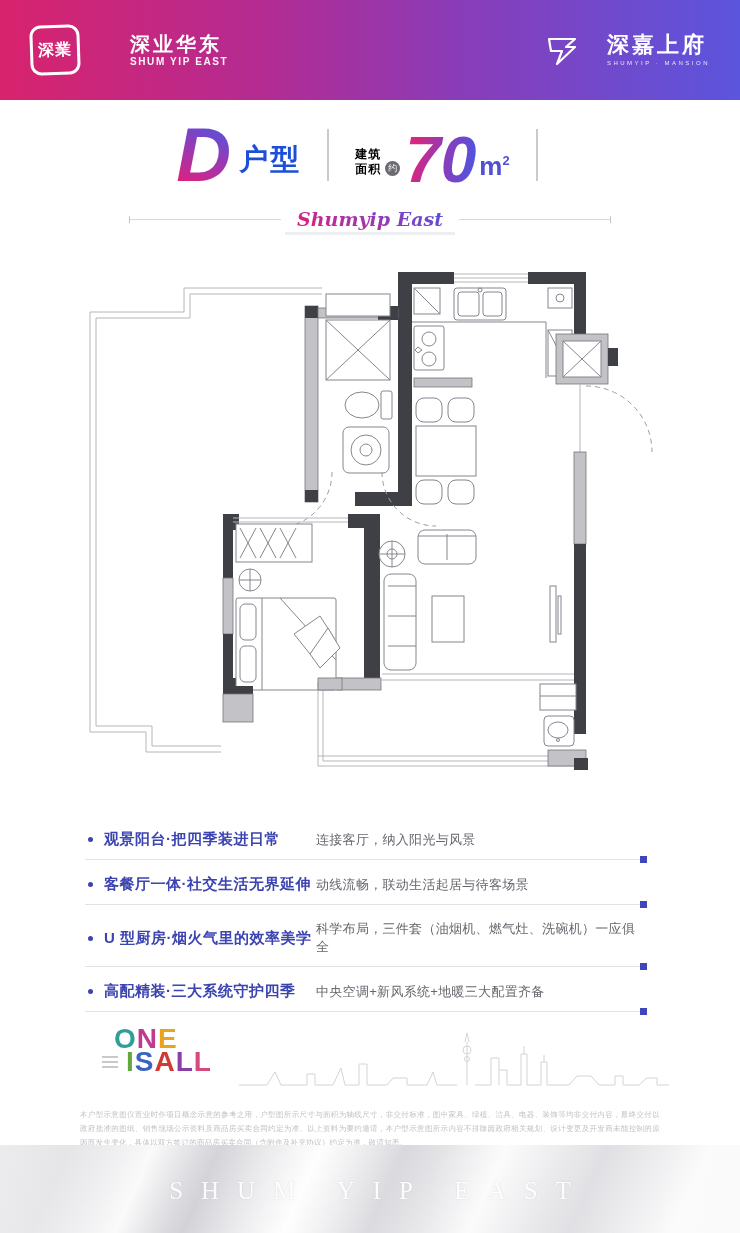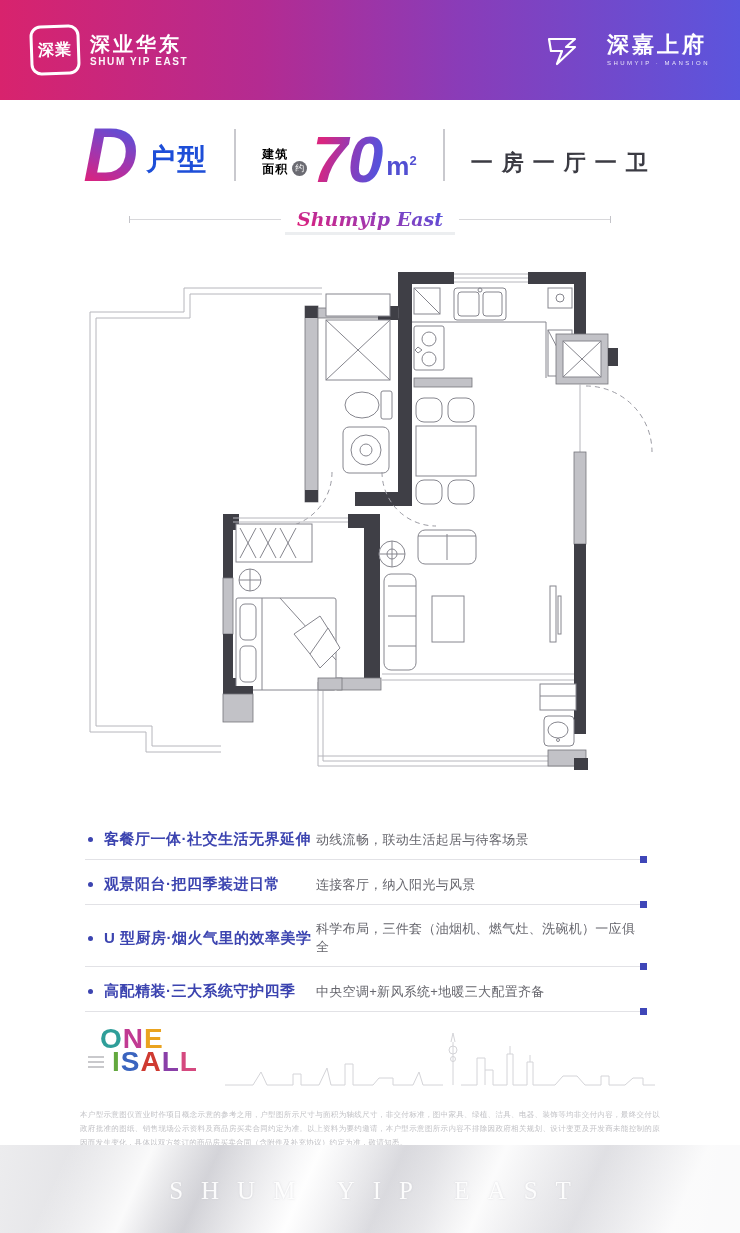--- a/index.html
+++ b/index.html
@@ -6,21 +6,21 @@
   body{font-family:"Liberation Sans", sans-serif;}
   .page{position:relative;width:740px;height:1233px;background:#fff;overflow:hidden;}
 
   
   .header{position:absolute;top:0;left:0;width:740px;height:100px;
     background:linear-gradient(90deg,#d8236d 0%,#b42b91 35%,#8a3cb8 62%,#5b55dd 100%);
     display:flex;align-items:center;justify-content:space-between;padding:0 30px;box-sizing:border-box;color:#fff;}
   .dev{display:flex;align-items:center;gap:10px;}
   .dev-badge{width:44px;height:44px;border:3px solid #fff;border-radius:11px;display:flex;align-items:center;justify-content:center;
     font-size:16px;font-weight:bold;letter-spacing:1px;transform:rotate(-2deg);}
-  .dev-names{display:flex;flex-direction:column;line-height:1.15;}
+  .dev-names{display:flex;flex-direction:column;line-height:1.15;margin-left:40px;}
   .dev-cn{font-size:20px;font-weight:bold;letter-spacing:3px;}
   .dev-en{font-size:10px;letter-spacing:1.6px;font-weight:bold;opacity:.95;}
   .proj{display:flex;align-items:center;gap:26px;}
   .proj-names{display:flex;flex-direction:column;line-height:1.1;}
   .proj-cn{font-size:22px;font-weight:bold;letter-spacing:3px;}
   .proj-tag{font-size:6px;letter-spacing:2.5px;opacity:.85;margin-top:3px;text-align:center;}
 
   
   .title-row{position:absolute;top:124px;left:0;width:740px;display:flex;justify-content:center;align-items:flex-end;}
   .grad-text{background:linear-gradient(205deg,#5552dc 8%,#a335ad 55%,#e02079 96%);
@@ -59,21 +59,21 @@
   .features{position:absolute;top:830px;left:85px;width:562px;}
   .feature{margin-bottom:15px;}
   .feature-line{display:flex;align-items:center;}
   .dot{width:5px;height:5px;border-radius:50%;background:#3c44b0;margin:0 11px 0 3px;flex:none;}
   .f-title{width:212px;flex:none;font-size:15px;font-weight:bold;color:#3c44b0;letter-spacing:.5px;}
   .f-desc{font-size:13px;color:#66666d;letter-spacing:.3px;}
   .f-divider{border-top:1px solid #e2e2e6;margin-top:10px;position:relative;}
   .f-sq{position:absolute;right:0;top:-4px;width:7px;height:7px;background:#3f46b8;}
 
   
-  .brand{position:absolute;top:1022px;left:85px;width:570px;height:76px;}
+  .brand{position:absolute;top:1022px;left:99px;width:570px;height:76px;}
   .oneisall{position:absolute;left:0;top:4px;width:120px;font-weight:bold;}
   .oi-line1{margin-left:15px;font-size:28px;letter-spacing:1px;line-height:.9;font-weight:bold;}
   .oi-line2{display:flex;align-items:flex-end;margin-top:-2px;}
   .oi-bars{display:flex;flex-direction:column;gap:3px;width:22px;margin:0 2px 6px 3px;}
   .oi-bars i{display:block;width:16px;height:2px;background:#c9c9cc;}
   .oi-word{font-size:28px;letter-spacing:1px;line-height:.9;font-weight:bold;}
   .skyline{position:absolute;right:0;bottom:8px;}
 
   
   .disclaimer{position:absolute;top:1100px;left:80px;width:580px;font-size:7.5px;line-height:1.9;
@@ -121,21 +121,20 @@
     <span class="area">
       <span class="area-label">
         <span>建筑</span>
         <span>面积</span>
       </span>
       <span class="area-approx">约</span>
       <span class="t-num grad-text2">70</span>
       <span class="t-unit"><span>m</span><sup>2</sup></span>
     </span>
     <span class="t-sep"></span>
-    <span class="t-layout">一房一厅一卫</span>
   </div>
 
   <div class="script-row">
     <span class="sline l"></span>
     <span class="script-text grad-text">Shumyip East</span>
     <span class="sline r"></span>
   </div>
   <div class="script-caption"></div>
 
   <div class="plan">
@@ -287,32 +286,32 @@
       <rect class="w" x="143" y="422" width="30" height="8"></rect>
       <rect class="g" x="143" y="430" width="30" height="28"></rect>
     </g>
   </svg>
   </div>
 
   <div class="features">
     <div class="feature">
       <div class="feature-line">
         <span class="dot"></span>
-        <span class="f-title">客餐厅一体·社交生活无界延伸</span>
-        <span class="f-desc">动线流畅，联动生活起居与待客场景</span>
+        <span class="f-title">观景阳台·把四季装进日常</span>
+        <span class="f-desc">连接客厅，纳入阳光与风景</span>
       </div>
       <div class="f-divider">
           <span class="f-sq"></span>
         </div>
     </div>
     <div class="feature">
       <div class="feature-line">
         <span class="dot"></span>
-        <span class="f-title">观景阳台·把四季装进日常</span>
-        <span class="f-desc">连接客厅，纳入阳光与风景</span>
+        <span class="f-title">客餐厅一体·社交生活无界延伸</span>
+        <span class="f-desc">动线流畅，联动生活起居与待客场景</span>
       </div>
       <div class="f-divider">
           <span class="f-sq"></span>
         </div>
     </div>
     <div class="feature">
       <div class="feature-line">
         <span class="dot"></span>
         <span class="f-title">U 型厨房·烟火气里的效率美学</span>
         <span class="f-desc">科学布局，三件套（油烟机、燃气灶、洗碗机）一应俱全</span>

